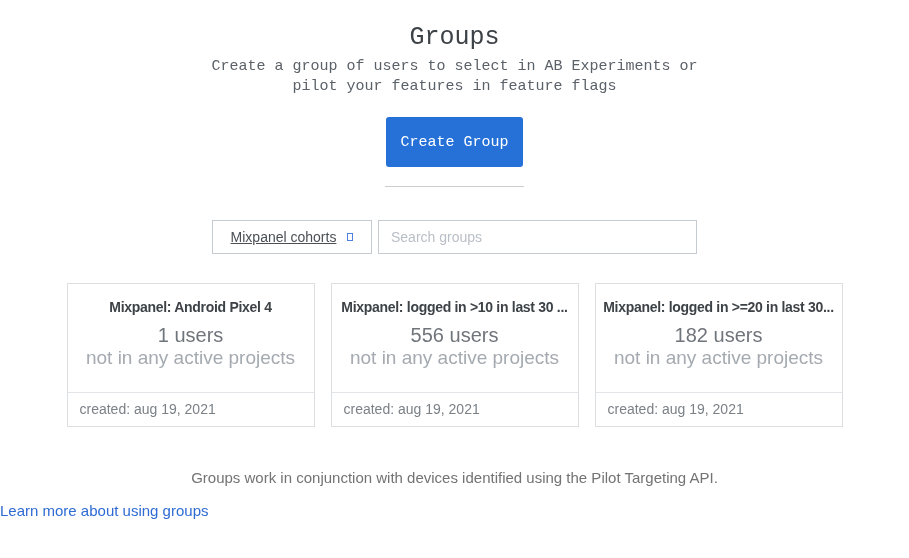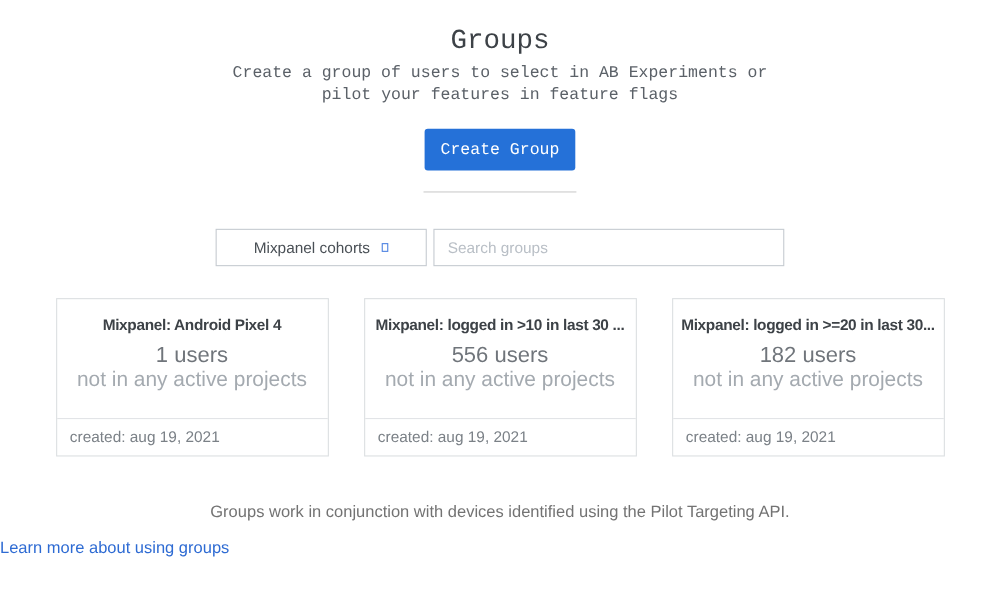--- a/index.html
+++ b/index.html
@@ -12,61 +12,62 @@
     overflow: hidden;
   }
   .header { text-align: center; padding-top: 24px; font-family: Liberation Mono, monospace; }
   .page-title {
     font-size: 25px; font-weight: 400; color: #3d4247;
     line-height: 28px; margin-bottom: 5px;
   }
   .subtitle-line { font-size: 15px; color: #5b6168; line-height: 20px; }
   .create-btn {
     margin-top: 20px;
-    width: 137px; height: 38px;
+    width: 137px; height: 50px;
     background: #2571d8; color: #ffffff;
     font-size: 15px; font-family: inherit;
     border: none; border-radius: 3px;
     cursor: pointer;
   }
   .header-divider {
     width: 139px; height: 1px;
     background: #cccccc;
     margin: 19px auto 0;
   }
   .controls-row {
     display: flex; justify-content: center;
     gap: 6px; margin-top: 33px;
   }
   .cohort-dropdown {
-    width: 192px; height: 34px;
+    width: 160px; height: 34px;
     border: 1px solid #c6cbd1;
     background: #ffffff;
     display: flex; align-items: center; justify-content: center;
     gap: 11px;
     font-size: 14px; color: #4a5056;
     cursor: pointer;
+    text-decoration: underline;
   }
   .tofu-icon {
     display: inline-block;
     width: 6px; height: 8px;
     border: 1.5px solid #4d82e2;
   }
   .search-input {
     width: 319px; height: 34px;
     border: 1px solid #c6cbd1;
     padding: 16px 12px;
     font-size: 14px; color: #454a50;
     font-family: inherit;
     outline: none;
   }
   .search-input::placeholder { color: #b9bfc6; }
   .cards-row {
     display: flex; justify-content: center;
-    gap: 32px; margin-top: 29px;
+    gap: 16px; margin-top: 29px;
   }
   .card {
     width: 248px;
     border: 1px solid #dcdfe2;
     background: #ffffff;
     cursor: pointer;
   }
   .card-body { height: 108px; padding-top: 15px; text-align: center; }
   .card-title {
     font-size: 14px; font-weight: bold; color: #3d4247;

